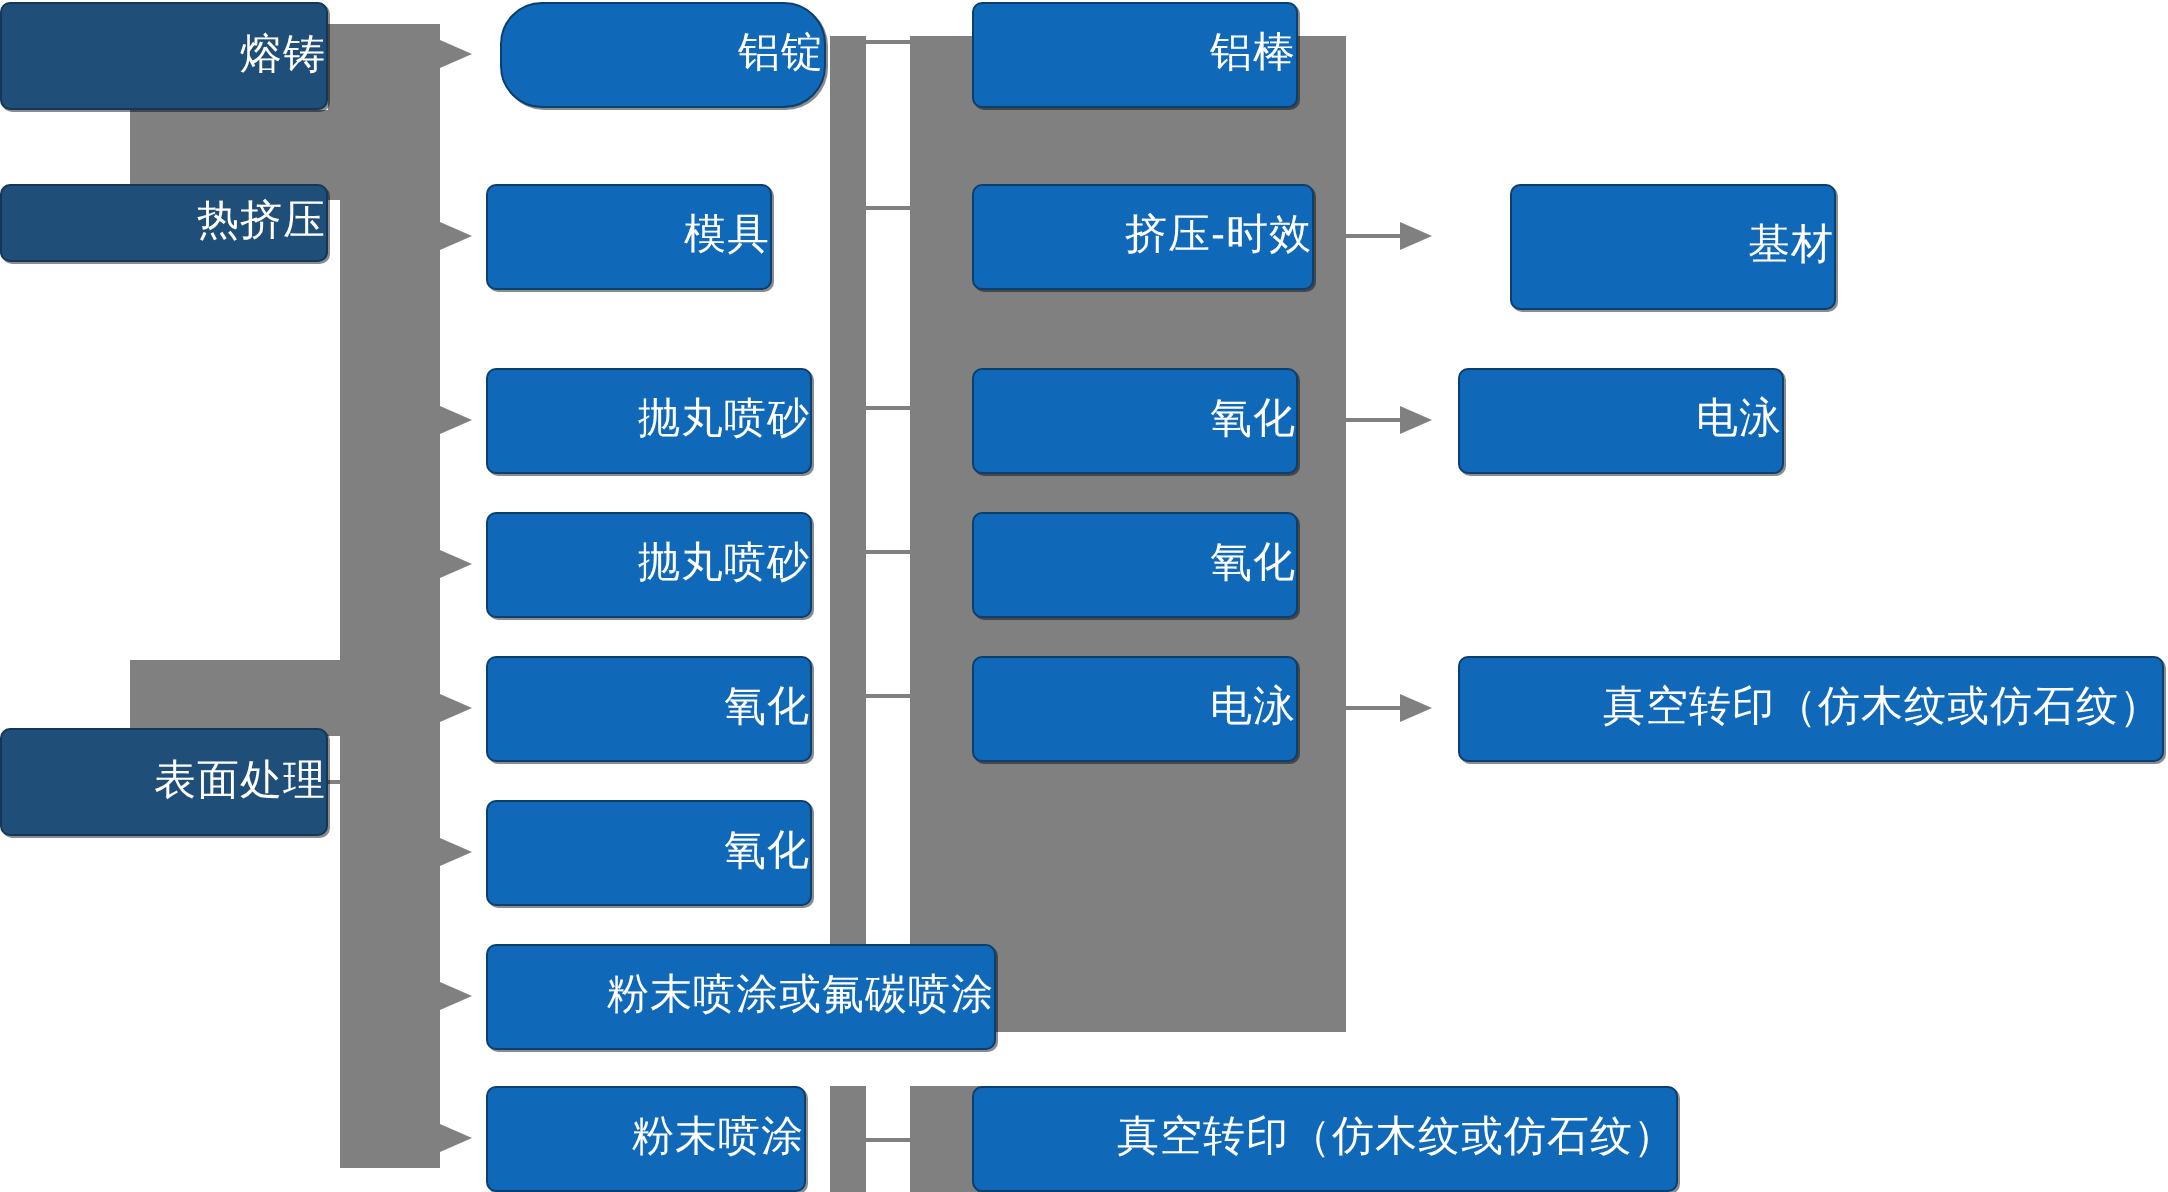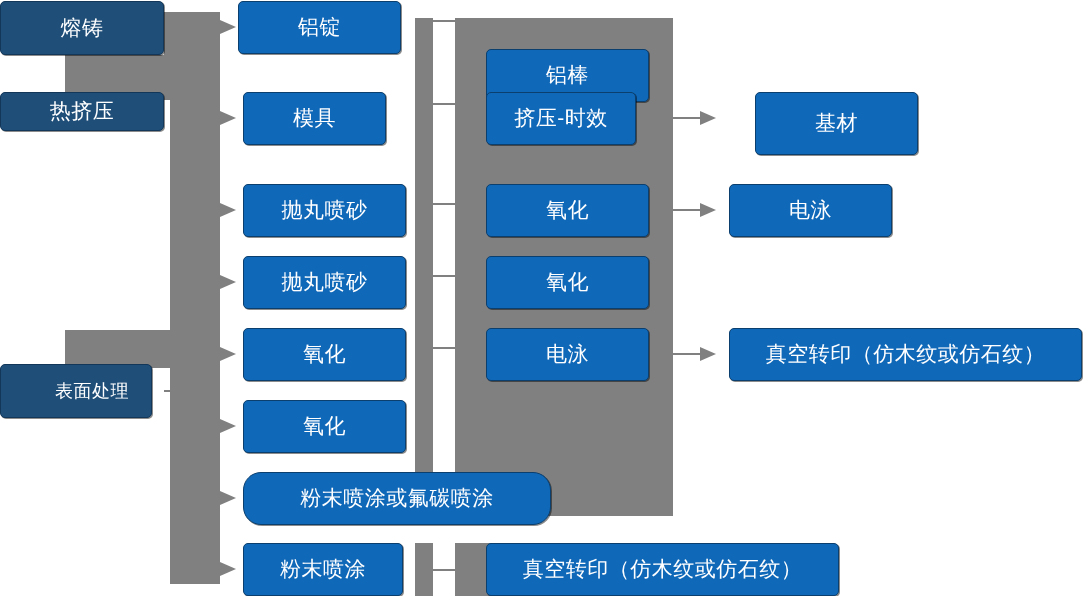--- a/index.html
+++ b/index.html
@@ -25,21 +25,21 @@
     height: 596px;
     pointer-events: none;
   }
 
   
   .box {
     position: absolute;
     box-sizing: border-box;
     display: flex;
     align-items: center;
-    justify-content: center;
+    justify-content: flex-end;
     color: #ffffff;
     border-radius: 5px;
     border: 1px solid #17375E;
     text-align: center;
     line-height: 1.15;
     letter-spacing: 0.5px;
     white-space: nowrap;
     box-shadow: 1px 1px 0 rgba(0,0,0,0.45);
   }
   .box.dark {
@@ -114,51 +114,51 @@
     </g>
   </svg>
 
   <div id="boxes">
       <div class="box dark" style="left: 0px; top: 1px; width: 164px; height: 54px; font-size: 21px;">
         <span class="label">熔铸</span>
       </div>
       <div class="box dark" style="left: 0px; top: 92px; width: 164px; height: 39px; font-size: 21px;">
         <span class="label">热挤压</span>
       </div>
-      <div class="box dark" style="left: 0px; top: 364px; width: 152px; height: 54px; font-size: 18px; padding-left: 32px;">
+      <div class="box dark" style="left: 0px; top: 364px; width: 164px; height: 54px; font-size: 21px; padding-left: 32px;">
         <span class="label">表面处理</span>
       </div>
-      <div class="box bright" style="left: 238px; top: 1px; width: 163px; height: 53px; font-size: 21px;">
+      <div class="box bright" style="left: 250px; top: 1px; width: 163px; height: 53px; font-size: 21px; border-radius: 21px;">
         <span class="label">铝锭</span>
       </div>
       <div class="box bright" style="left: 243px; top: 92px; width: 143px; height: 53px; font-size: 21px;">
         <span class="label">模具</span>
       </div>
       <div class="box bright" style="left: 243px; top: 184px; width: 163px; height: 53px; font-size: 21px;">
         <span class="label">抛丸喷砂</span>
       </div>
       <div class="box bright" style="left: 243px; top: 256px; width: 163px; height: 53px; font-size: 21px;">
         <span class="label">抛丸喷砂</span>
       </div>
       <div class="box bright" style="left: 243px; top: 328px; width: 163px; height: 53px; font-size: 21px;">
         <span class="label">氧化</span>
       </div>
       <div class="box bright" style="left: 243px; top: 400px; width: 163px; height: 53px; font-size: 21px;">
         <span class="label">氧化</span>
       </div>
-      <div class="box bright" style="left: 243px; top: 472px; width: 308px; height: 53px; font-size: 21px; border-radius: 18px;">
+      <div class="box bright" style="left: 243px; top: 472px; width: 255px; height: 53px; font-size: 21px;">
         <span class="label">粉末喷涂或氟碳喷涂</span>
       </div>
       <div class="box bright" style="left: 243px; top: 543px; width: 160px; height: 53px; font-size: 21px;">
         <span class="label">粉末喷涂</span>
       </div>
-      <div class="box bright" style="left: 486px; top: 1px; width: 163px; height: 53px; font-size: 21px; margin-top: 48px;">
+      <div class="box bright" style="left: 486px; top: 1px; width: 163px; height: 53px; font-size: 21px;">
         <span class="label">铝棒</span>
       </div>
-      <div class="box bright" style="left: 486px; top: 92px; width: 150px; height: 53px; font-size: 21px;">
+      <div class="box bright" style="left: 486px; top: 92px; width: 171px; height: 53px; font-size: 21px;">
         <span class="label">挤压-时效</span>
       </div>
       <div class="box bright" style="left: 486px; top: 184px; width: 163px; height: 53px; font-size: 21px;">
         <span class="label">氧化</span>
       </div>
       <div class="box bright" style="left: 486px; top: 256px; width: 163px; height: 53px; font-size: 21px;">
         <span class="label">氧化</span>
       </div>
       <div class="box bright" style="left: 486px; top: 328px; width: 163px; height: 53px; font-size: 21px;">
         <span class="label">电泳</span>

